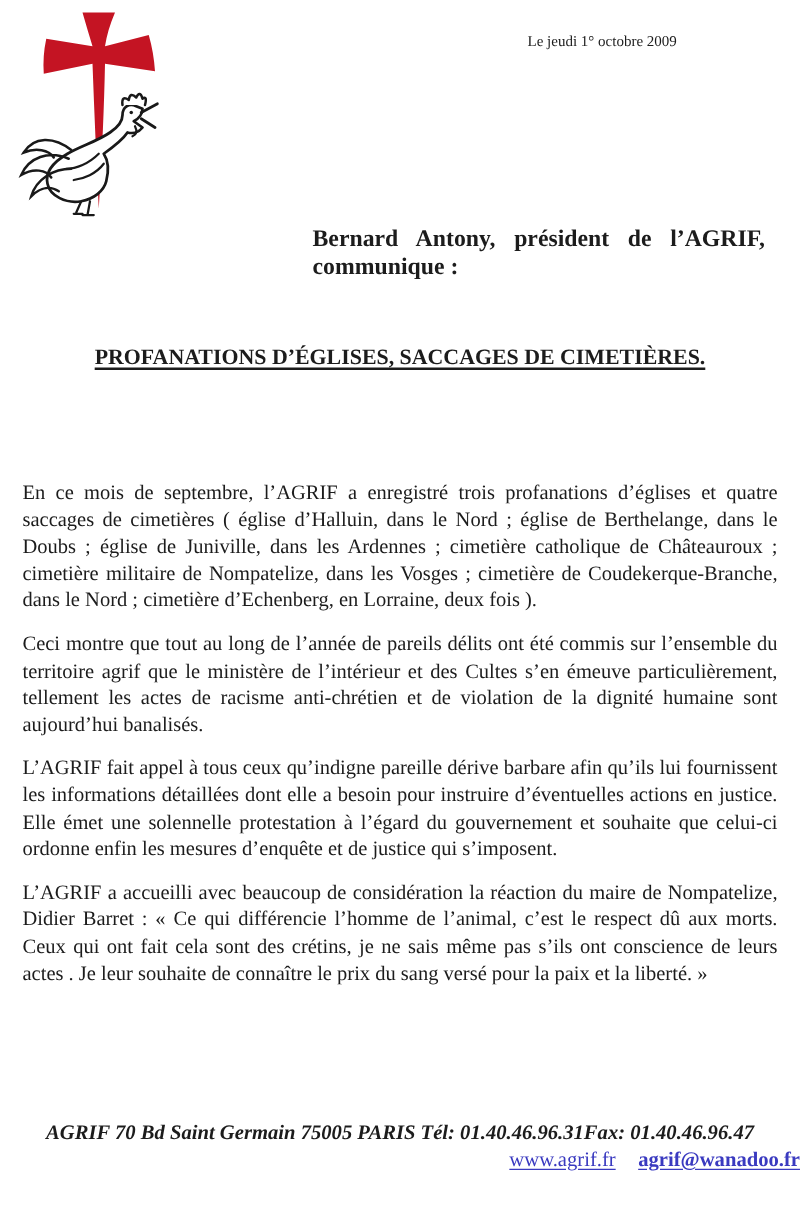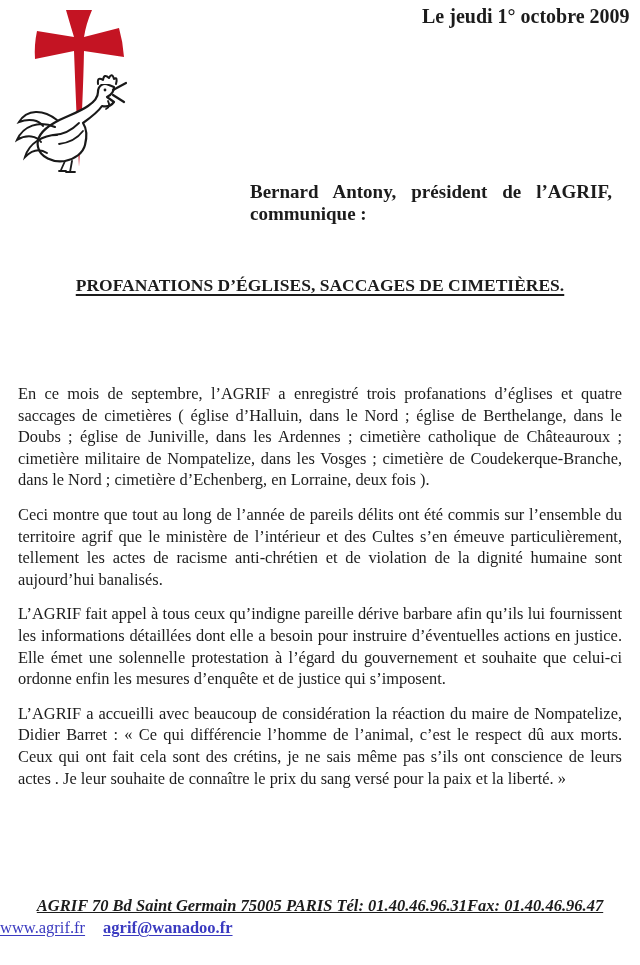--- a/index.html
+++ b/index.html
@@ -16,24 +16,23 @@
     font-family:"Liberation Serif","DejaVu Serif",serif;
     color:var(--ink,#1c1c1c);
     overflow:hidden;
   }
   .logo{
     position:absolute;left:13px;top:6px;
     width:114px;height:168px;
   }
   .logo svg{display:block;width:100%;height:100%;}
   .date{
-    position:absolute;top:6px;left:422px;
-    font-size:20px;line-height:20px;
+    position:absolute;top:23px;left:422px;
+    font-size:12px;line-height:20px;
     white-space:nowrap;
-    font-weight:bold;
   }
   .intro{
     position:absolute;top:181px;left:250px;width:362px;
     font-weight:700;font-size:19px;line-height:22px;
     text-align:justify;
   }
   .title{
     position:absolute;top:273px;left:0;width:640px;
     text-align:center;
     font-weight:700;font-size:17.5px;line-height:24px;
@@ -46,25 +45,25 @@
   .body{
     position:absolute;top:383px;left:18px;width:604px;
     font-size:16.4px;line-height:21.6px;
     text-align:justify;
   }
   .body p{margin:0 0 13px 0;}
   .footer-address{
     position:absolute;top:895px;left:0;width:640px;
     text-align:center;
     font-weight:700;font-style:italic;
-    font-size:16.5px;line-height:21px;text-decoration:underline;
+    font-size:16.5px;line-height:21px;
   }
   .footer-links{
     position:absolute;top:917px;left:0;width:640px;
-    text-align:left;
+    text-align:right;
     font-size:16.5px;line-height:21px;
   }
   .footer-links a{
     color:var(--link-blue,#3a3ac0);
     text-decoration:underline;
     text-underline-offset:2px;
     cursor:pointer;
   }
   .footer-links a.email{
     font-weight:700;

